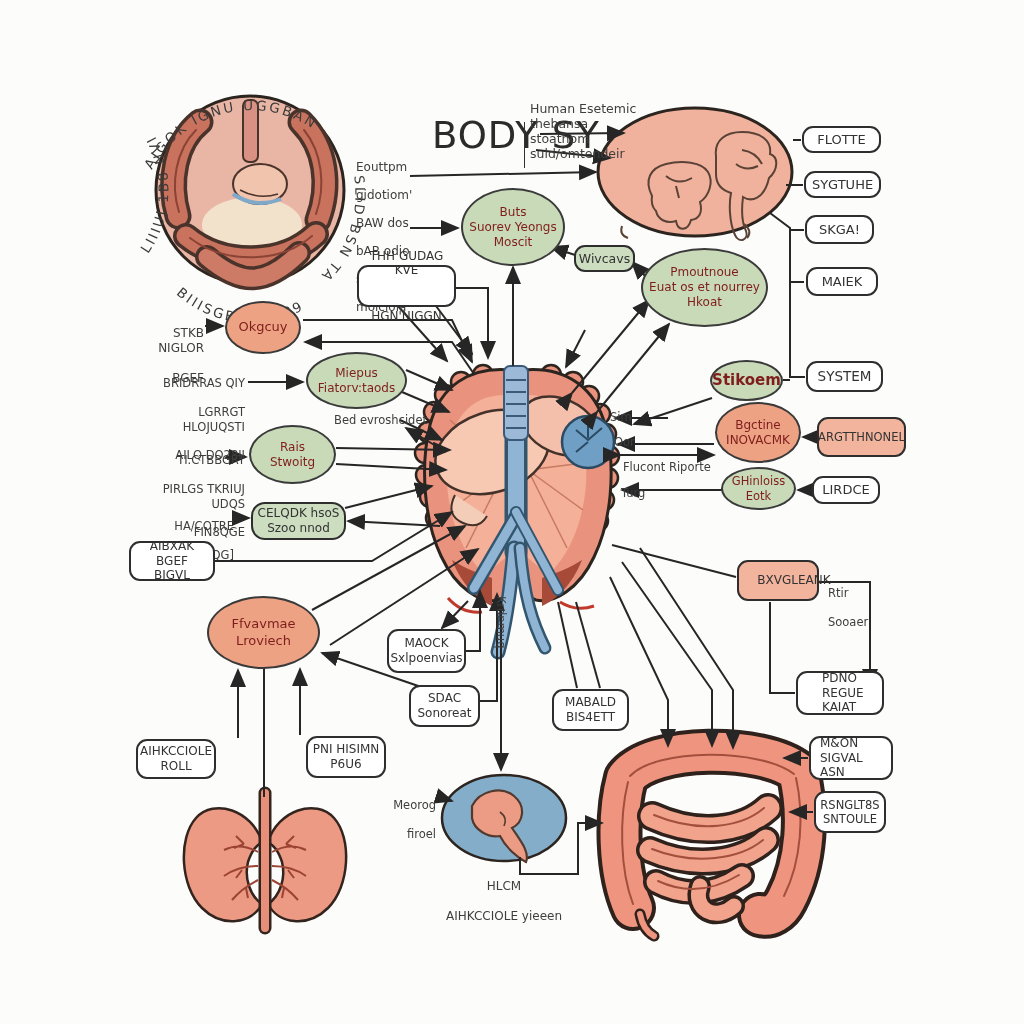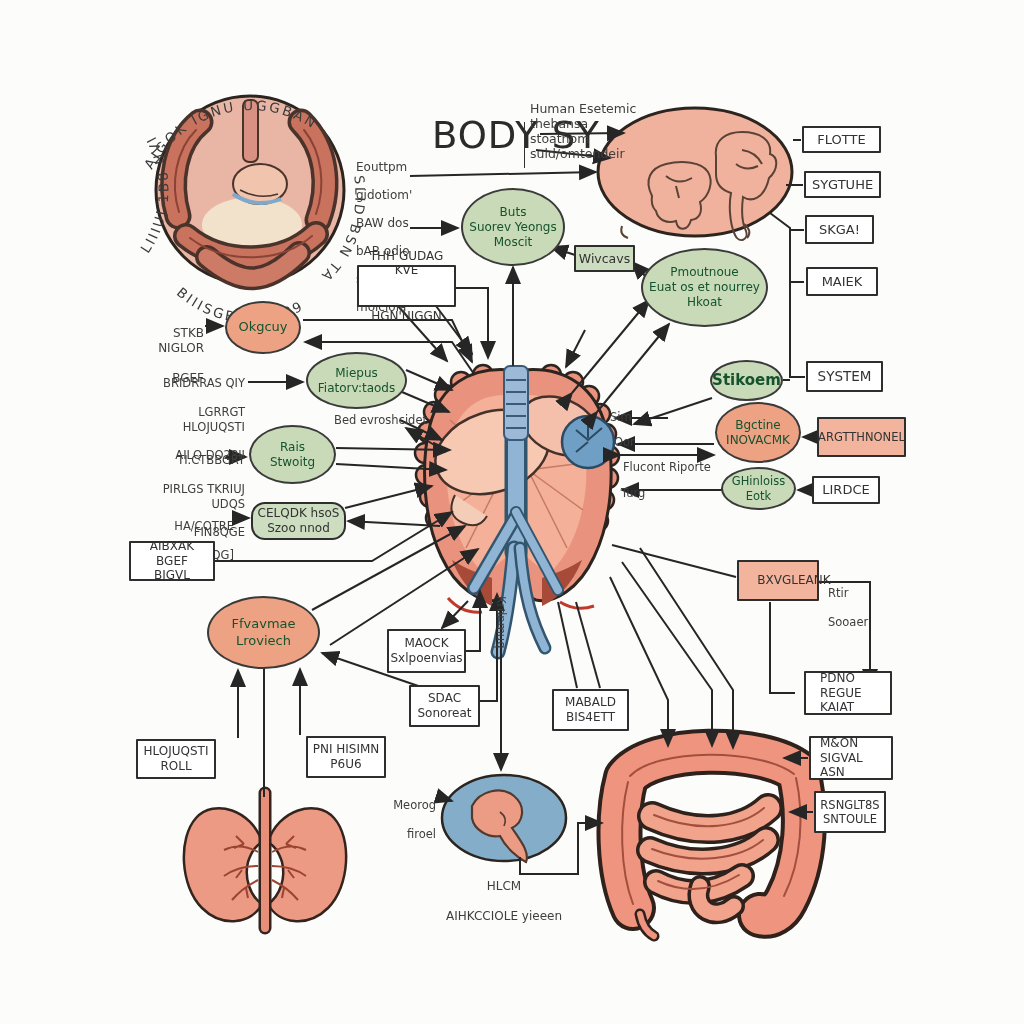--- a/index.html
+++ b/index.html
@@ -2,28 +2,28 @@
 <html><head>
 <meta charset="utf-8">
 <style>
   html,body{margin:0;padding:0;background:#e8e8e8;}
   .stage{position:relative;width:1024px;height:1024px;margin:0 auto;background:#fcfcfa;
          font-family:"DejaVu Sans",sans-serif;color:#3e3e3e;overflow:hidden;}
   svg.underlay{position:absolute;left:0;top:0;z-index:1;}
   .lb{position:absolute;z-index:3;font-size:12px;line-height:1.25;color:#3e3e3e;white-space:pre-line;}
   .lb.rt{text-align:right;}
   .lb.ctr{text-align:center;}
-  .bx{position:absolute;z-index:3;background:#fff;border:2px solid #2e2e2e;border-radius:1px;
+  .bx{position:absolute;z-index:3;background:#fff;border:2px solid #2e2e2e;border-radius:11px;
       display:flex;flex-direction:column;align-items:center;justify-content:center;
       font-size:12.5px;line-height:1.22;text-align:center;padding:2px 4px;box-sizing:border-box;color:#333;}
   .bx.gr{background:#cdddc0;}
   .bx.or{background:#f2b49c;}
   .el{position:absolute;z-index:3;border:2px solid #3a3a3a;border-radius:50%;
       display:flex;flex-direction:column;align-items:center;justify-content:center;
-      font-size:12px;line-height:1.25;text-align:center;box-sizing:border-box;color:#14532d;}
+      font-size:12px;line-height:1.25;text-align:center;box-sizing:border-box;color:#7f1d1d;}
   .el.gr{background:#c9dab8;}
   .el.or{background:#eda284;}
   .title{position:absolute;z-index:3;font-size:37px;letter-spacing:1px;color:#2b2b2b;font-weight:500;}
   .stack{position:absolute;z-index:3;font-size:12.5px;line-height:15px;color:#3e3e3e;}
   .vline{position:absolute;z-index:3;width:0;border-left:1.5px solid #333;}
   .rot{position:absolute;z-index:3;font-size:11.5px;color:#3e3e3e;transform:rotate(90deg);transform-origin:left top;white-space:nowrap;}
 </style>
 </head>
 <body>
 
@@ -361,21 +361,21 @@
   <div>AIBXAK BGEF</div>
   <div>BIGVL</div>
 </div>
 
 <div class="el or" style="left:207px;top:596px;width:113px;height:73px;font-size:13px;">
   <div>Ffvavmae</div>
   <div>Lroviech</div>
 </div>
 
 <div class="bx" style="left:136px;top:739px;width:80px;height:40px;font-size:12px;">
-  <div>HLOJUQSTI</div>
+  <div>AIHKCCIOLE</div>
   <div>ROLL</div>
 </div>
 
 <div class="bx" style="left:306px;top:736px;width:80px;height:42px;font-size:12px;">
   <div>PNI HISIMN</div>
   <div>P6U6</div>
 </div>
 
 <div class="bx" style="left:387px;top:629px;width:79px;height:44px;font-size:12px;">
   <div>MAOCK</div>
@@ -434,21 +434,21 @@
 
 <div class="bx or" style="left:737px;top:560px;width:82px;height:41px;font-size:12px;padding-left:36px;">
   <div>BXVGLEANK</div>
 </div>
 
 <div class="lb" style="left:828px;top:572px;width:50px;font-size:11.5px;">
   <div>Rtir</div>
   <div>Sooaer</div>
 </div>
 
-<div class="bx" style="left:796px;top:671px;width:88px;height:44px;font-size:12px;align-items:flex-start;padding-left:14px;text-align:left;margin-left:8px;">
+<div class="bx" style="left:796px;top:671px;width:88px;height:44px;font-size:12px;align-items:flex-start;padding-left:24px;text-align:left;">
   <div>PDNO</div>
   <div>REGUE KAIAT</div>
 </div>
 
 <div class="bx" style="left:809px;top:736px;width:84px;height:44px;font-size:12px;align-items:flex-start;padding-left:9px;text-align:left;">
   <div>M&amp;ON</div>
   <div>SIGVAL ASN</div>
 </div>
 
 <div class="bx" style="left:814px;top:791px;width:72px;height:42px;font-size:11.5px;">

